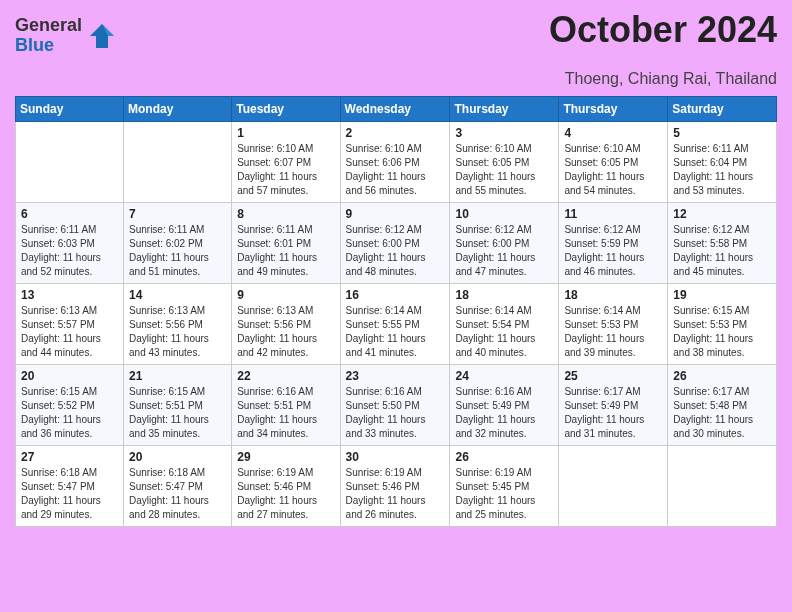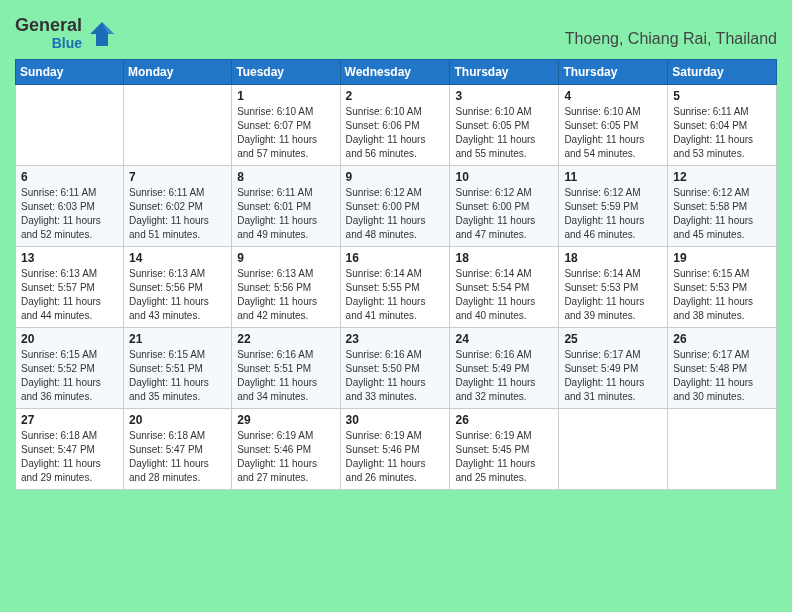--- a/index.html
+++ b/index.html
@@ -6,21 +6,21 @@
     body {
       font-family: Arial, sans-serif;
       background: #fff;
       width: 792px;
       min-height: 612px;
       padding: 0;
     }
     .page {
       width: 792px;
       min-height: 612px;
-      background: #86efac;
+      background: #f0abfc;
       padding: 10px 15px 15px 15px;
     }
     .header {
       display: flex;
       justify-content: space-between;
       align-items: flex-start;
       margin-bottom: 8px;
     }
     .logo {
       display: flex;
@@ -32,24 +32,23 @@
       display: flex;
       flex-direction: column;
       line-height: 1.1;
     }
     .logo-general {
       font-size: 18px;
       font-weight: bold;
       color: #333;
     }
     .logo-blue {
-      font-size: 14px;
+      font-size: 18px;
       font-weight: bold;
       color: #1a6cb5;
-      text-align: right;
     }
     .logo-icon {
       width: 28px;
       height: 28px;
       margin-left: 2px;
     }
     .title-block {
       text-align: right;
     }
     .month-title {
@@ -113,20 +112,21 @@
       <div class="logo-text">
         <span class="logo-general">General</span>
         <span class="logo-blue">Blue</span>
       </div>
       <svg class="logo-icon" viewBox="0 0 28 28">
         <polygon points="14,2 26,14 20,14 20,26 8,26 8,14 2,14" fill="#1a6cb5"></polygon>
         <polygon points="14,2 26,14 20,14" fill="#3a9ad9" opacity="0.7"></polygon>
       </svg>
     </div>
     <div class="title-block">
+      <div class="month-title">October 2024</div>
       <div class="subtitle">Thoeng, Chiang Rai, Thailand</div>
     </div>
   </div>
 
   <table class="calendar">
     <thead>
       <tr>
       <th>Sunday</th>
           <th>Monday</th>
           <th>Tuesday</th>

